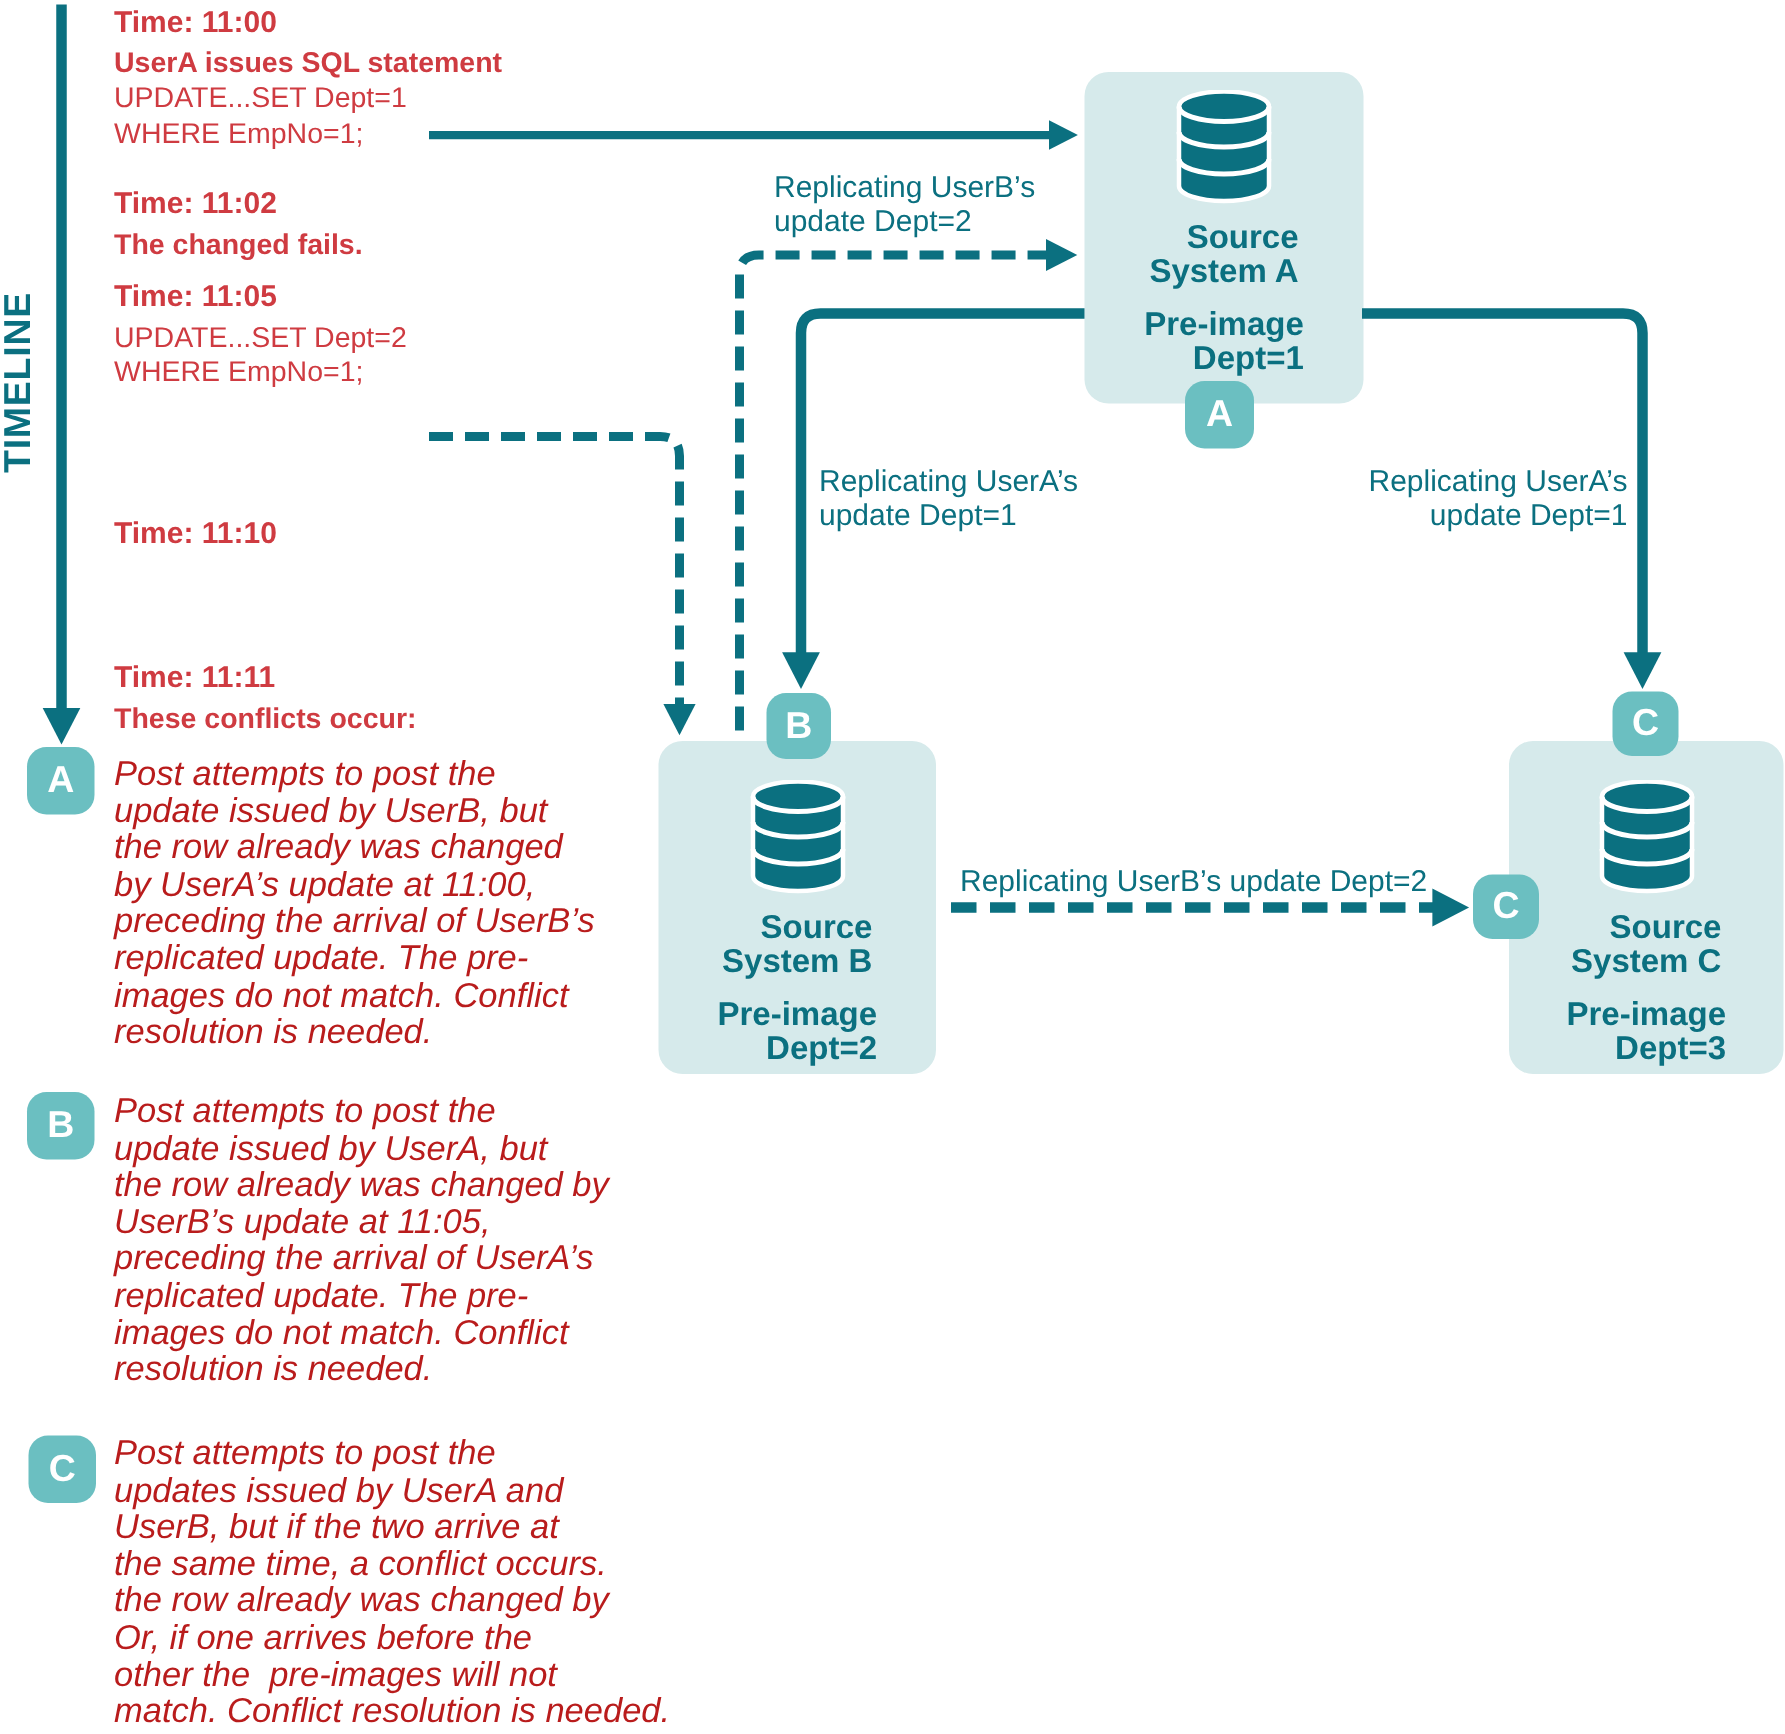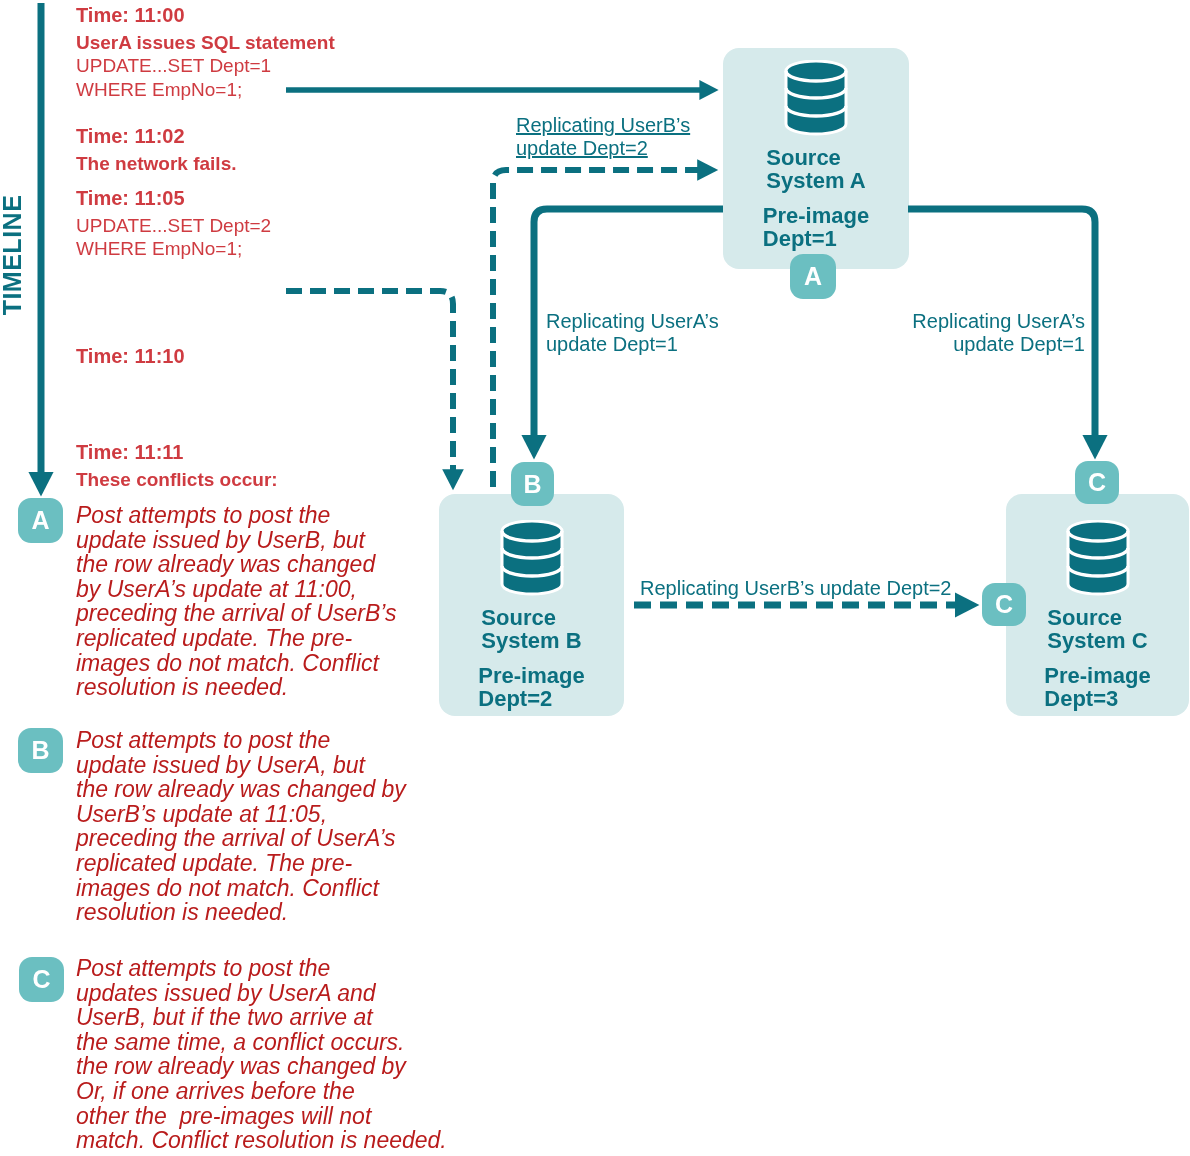--- a/index.html
+++ b/index.html
@@ -55,21 +55,21 @@
   .sys-box {
     position: absolute;
     background: var(--boxfill);
     border-radius: 16px;
     display: flex; flex-direction: column; align-items: center;
     z-index: 1;
   }
   .sys-name, .sys-pre {
     color: var(--teal);
     font-size: 22px; font-weight: bold; line-height: 23px;
-    text-align: left; white-space: pre-wrap;
+    text-align: right; white-space: pre-wrap;
   }
   .sys-name { margin-top: 10px; }
   .sys-pre  { margin-top: 12px; }
 
   
   .flow-label {
     position: absolute;
     color: var(--teal);
     font-size: 20px; line-height: 23px;
     white-space: pre-wrap;
@@ -88,21 +88,21 @@
   <div class="timeline-label">TIMELINE</div>
 
   <div class="event" style="top:3px">
     <div class="event-title">Time: 11:00</div>
     <div class="event-bold">UserA issues SQL statement</div>
     <div class="event-code">UPDATE...SET Dept=1
 WHERE EmpNo=1;</div>
   </div>
   <div class="event" style="top:124px">
     <div class="event-title">Time: 11:02</div>
-    <div class="event-bold">The network fails.</div>
+    <div class="event-bold">The changed fails.</div>
   </div>
   <div class="event" style="top:186px">
     <div class="event-title">Time: 11:05</div>
     <div class="event-code">UPDATE...SET Dept=2
 WHERE EmpNo=1;</div>
   </div>
   <div class="event" style="top:344px">
     <div class="event-title">Time: 11:10</div>
   </div>
   <div class="event" style="top:440px">
@@ -177,21 +177,21 @@
 System C</div>
     <div class="sys-pre">Pre-image
 Dept=3</div>
   </div>
 
   <div class="badge" style="left:790px;  top:254px; width:46px;">A</div>
   <div class="badge" style="left:511px;  top:462px; width:43px; height:44px;">B</div>
   <div class="badge" style="left:1075px; top:461px; width:44px; height:43px;">C</div>
   <div class="badge" style="left:982px;  top:583px; width:44px; height:43px;">C</div>
 
-  <div class="flow-label" style="left:516px; top:114px;text-decoration:underline;">Replicating UserB’s
+  <div class="flow-label" style="left:516px; top:114px;">Replicating UserB’s
 update Dept=2</div>
   <div class="flow-label" style="left:546px; top:310px;">Replicating UserA’s
 update Dept=1</div>
   <div class="flow-label" style="left:845px; top:310px; width:240px; text-align:right;">Replicating UserA’s
 update Dept=1</div>
   <div class="flow-label" style="left:640px; top:577px;">Replicating UserB’s update Dept=2</div>
 
   <svg id="arrows" width="1190" height="1156" viewBox="0 0 1190 1156">
     <defs>
       <marker id="ah" viewBox="0 0 4 4" refX="0.3" refY="2" markerWidth="4" markerHeight="4" orient="auto" markerUnits="strokeWidth">

